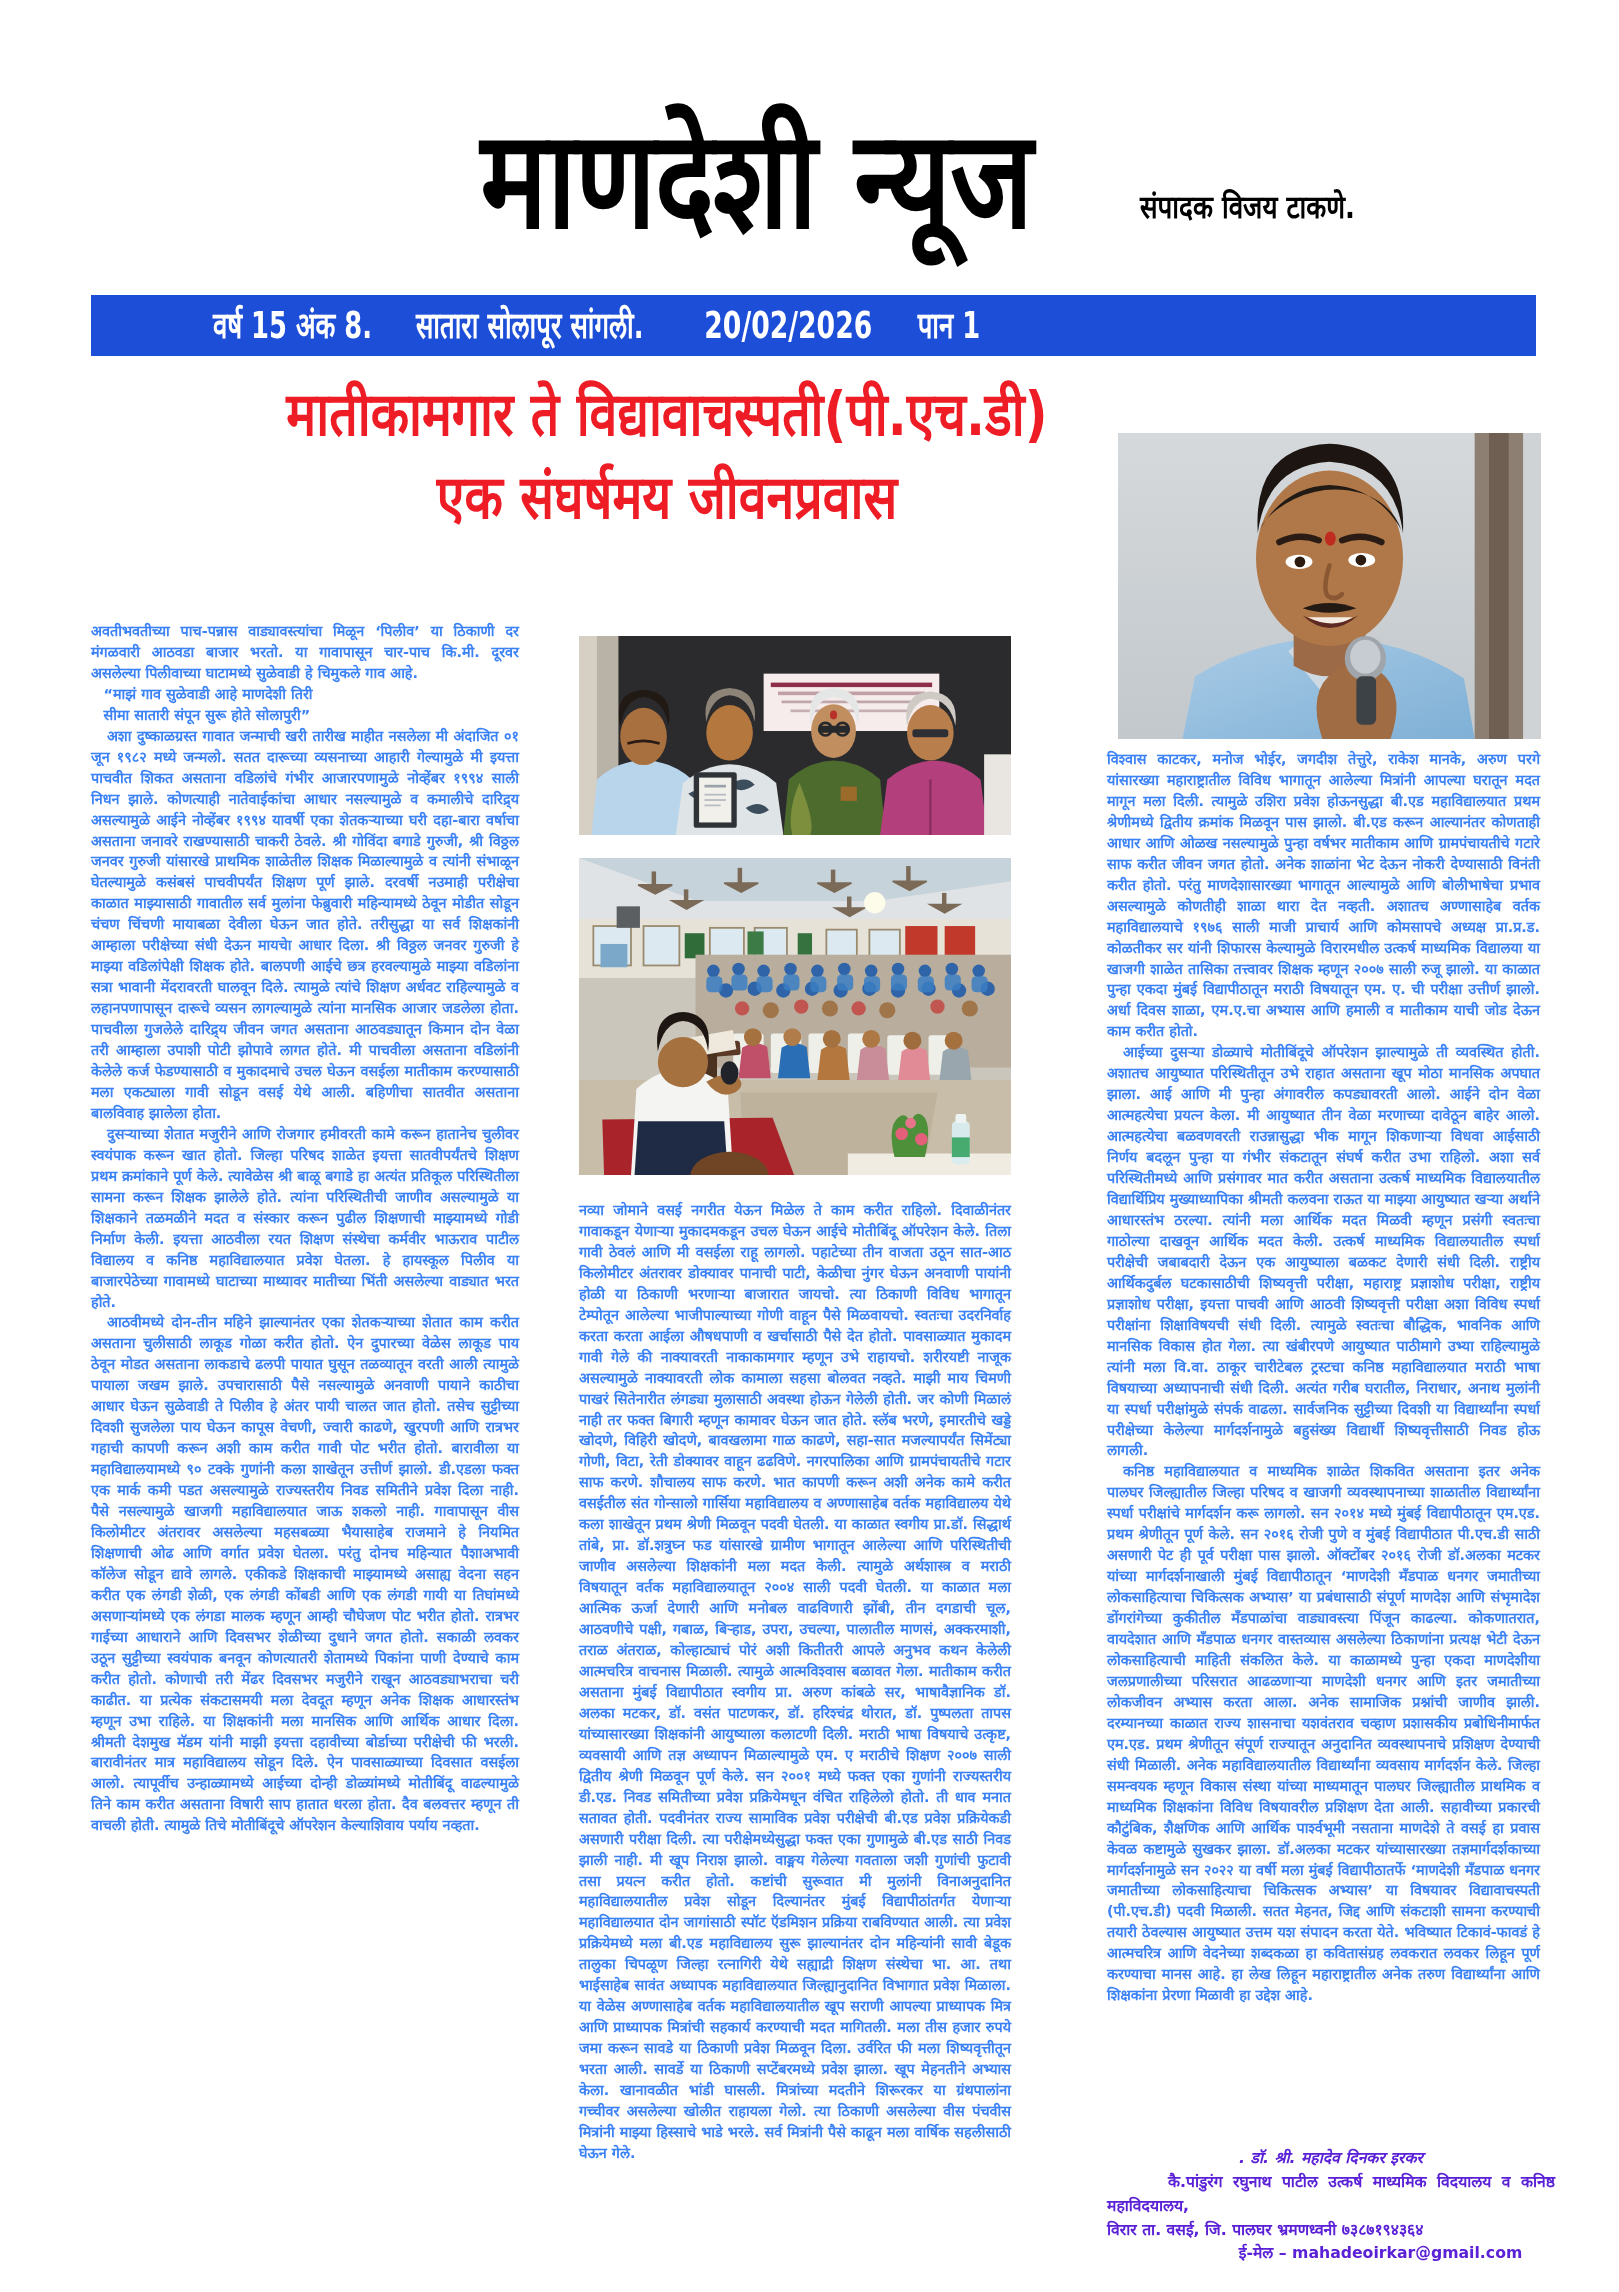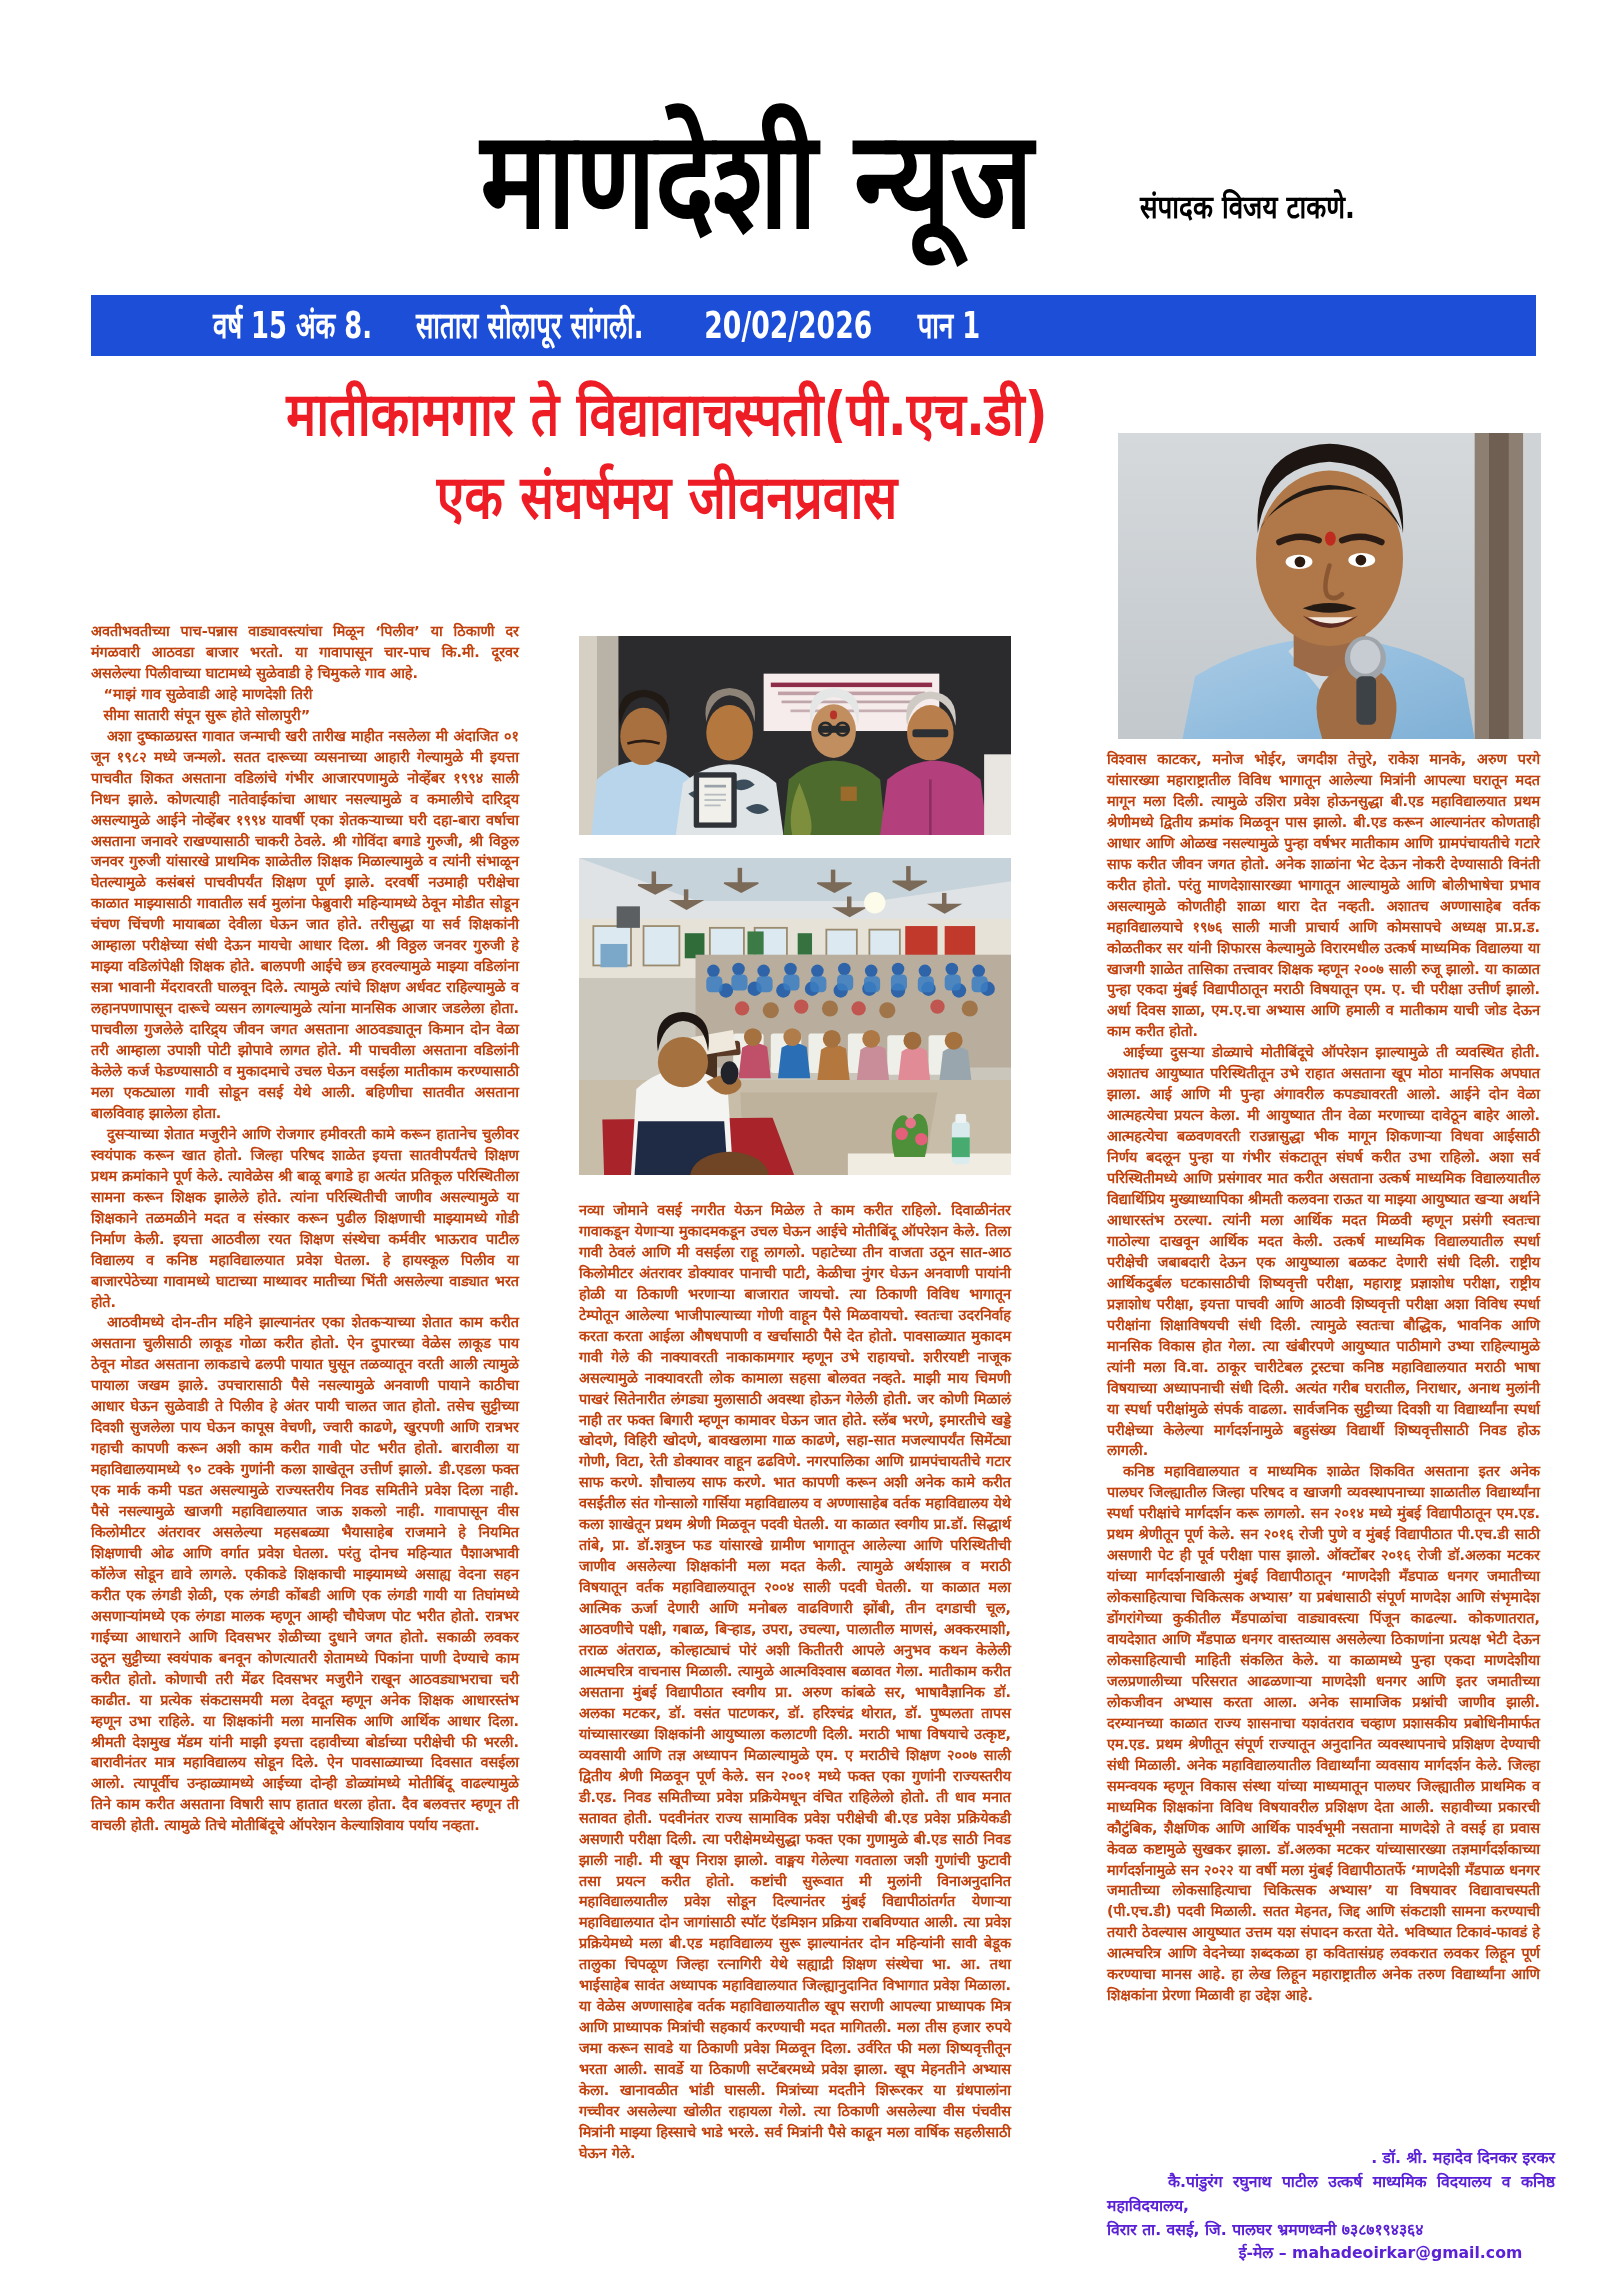--- a/index.html
+++ b/index.html
@@ -111,21 +111,21 @@
   .photo-award    { left: 579px;  top: 620px;  width: 432px; height: 199px; }
   .photo-hall     { left: 579px;  top: 842px;  width: 432px; height: 317px; }
   .photo svg { display:block; width:100%; height:100%; }
 
   
   .col {
     position: absolute;
     font-family: "DejaVu Sans", sans-serif;
     font-size: 14.4px;
     line-height: 1.455;
-    color: #c2410c;
+    color: #3b82f6;
     text-align: justify;
     font-weight: bold;
     -webkit-font-smoothing: antialiased;
   }
   .col p {
     margin: 0 0 0 0;
     text-indent: 16px;
   }
   .col p.noind { text-indent: 0; }
   .col p.verse {
@@ -142,21 +142,21 @@
     position: absolute;
     left: 1107px;
     top: 2130px;
     width: 448px;
     font-family: "DejaVu Sans", sans-serif;
     font-weight: bold;
     font-size: 15.7px;
     line-height: 1.52;
     color: #5b21d6;
   }
-  .sig-name   { text-align: right; }
+  .sig-name   { text-align: center; font-style: italic; }
   .sig-school { text-indent: 61px; text-align: justify; }
   .sig-addr   { text-align: left; }
   .sig-mail   { text-indent: 99px; text-align:center; }
 </style>
 </head>
 <body>
 
 <div class="page">
 
   <div class="masthead">

